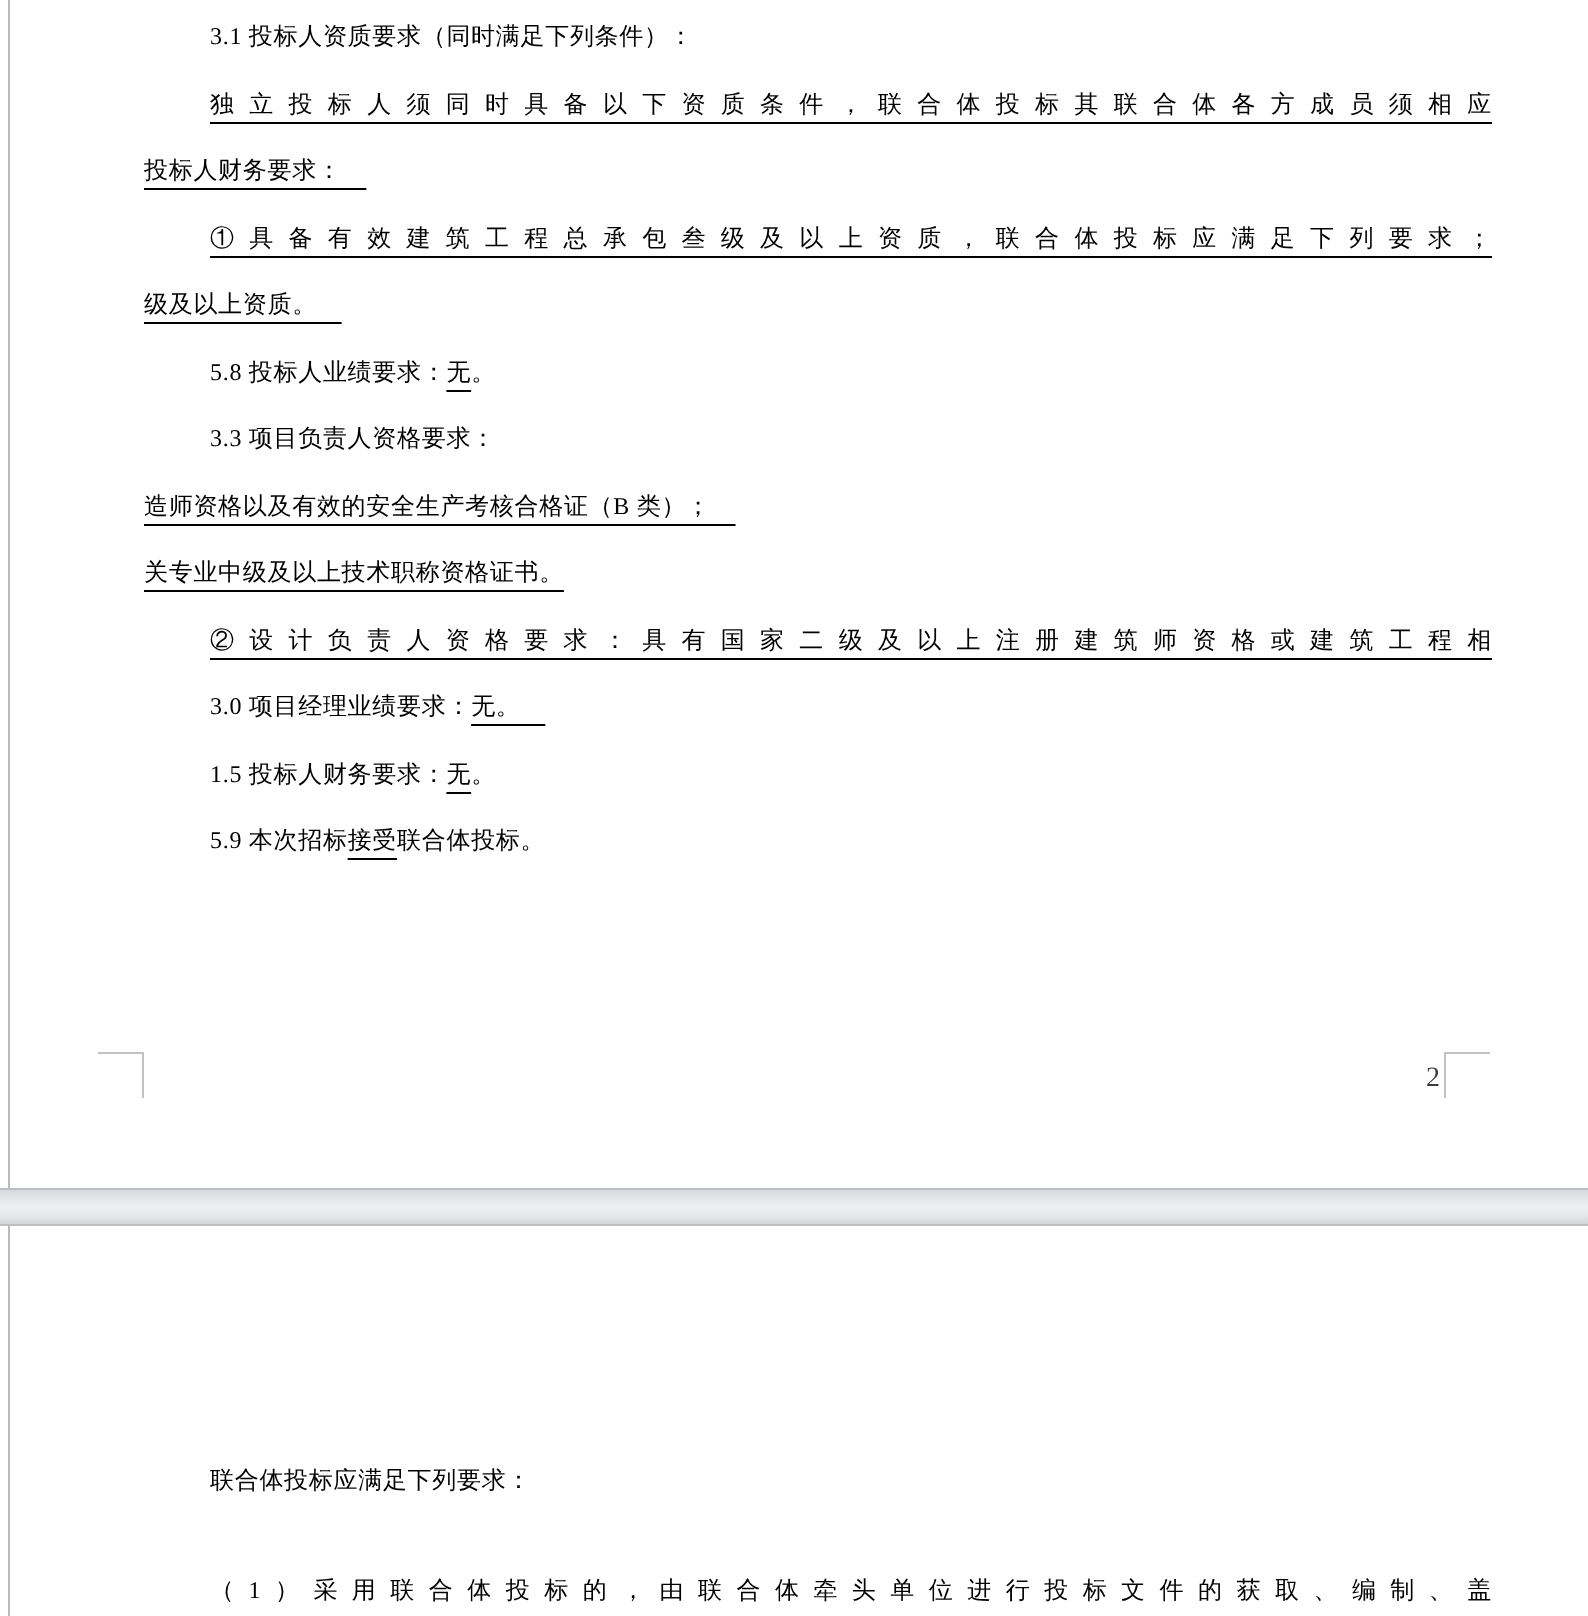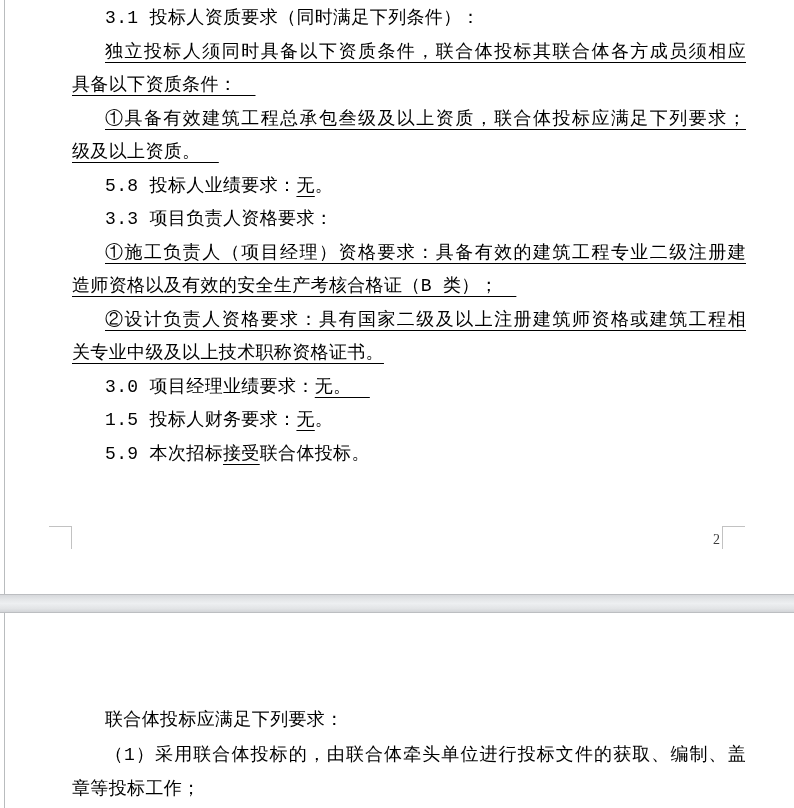--- a/index.html
+++ b/index.html
@@ -46,26 +46,25 @@
   .content {
     position: absolute;
     left: 72px;
     width: 674px;
   }
   .content-p1 { top: 2px; }
   .content-p2 { top: 90px; }  
   .line {
     height: 33.5px;
     line-height: 33.5px;
-    font-size: 18px;
+    font-size: 12px;
     letter-spacing: 0.35px;
     white-space: nowrap;
-    font-family: Liberation Mono, monospace;
   }
-  .content-p2 .line { height: 34.5px; line-height: 34.5px; }
+  .content-p2 .line { height: 34.5px; line-height: 34.5px; margin-top: 20px; }
   .line.indent { padding-left: 33px; }
   .line.justify {
     white-space: normal;
     text-align: justify;
     text-align-last: justify;
   }
   .u {
     text-decoration: underline;
     text-decoration-thickness: 1px;
     text-decoration-color: #000000;
@@ -95,29 +94,28 @@
 </head>
 <body>
 
 <div class="stage">
 
   <div class="page page-1">
     <div class="page-edge"></div>
     <div class="content content-p1">
         <div class="line indent"><span>3.1 投标人资质要求（同时满足下列条件）：</span></div>
         <div class="line indent justify"><span class="u">独立投标人须同时具备以下资质条件，联合体投标其联合体各方成员须相应</span></div>
-        <div class="line"><span class="u">具备以下资质条件：　</span></div>
+        <div class="line"><span class="u">投标人财务要求：　</span></div>
         <div class="line indent justify"><span class="u">①具备有效建筑工程总承包叁级及以上资质，联合体投标应满足下列要求；</span></div>
         <div class="line"><span class="u">级及以上资质。　</span></div>
         <div class="line indent"><span>5.8 投标人业绩要求：</span><span class="u">无</span><span>。</span></div>
         <div class="line indent"><span>3.3 项目负责人资格要求：</span></div>
-        <div class="line indent justify"><span class="u">①施工负责人（项目经理）资格要求：具备有效的建筑工程专业二级注册建</span></div>
         <div class="line"><span class="u">造师资格以及有效的安全生产考核合格证（B 类）；　</span></div>
+        <div class="line"><span class="u">关专业中级及以上技术职称资格证书。</span></div>
         <div class="line indent justify"><span class="u">②设计负责人资格要求：具有国家二级及以上注册建筑师资格或建筑工程相</span></div>
-        <div class="line"><span class="u">关专业中级及以上技术职称资格证书。</span></div>
         <div class="line indent"><span>3.0 项目经理业绩要求：</span><span class="u">无。　</span></div>
         <div class="line indent"><span>1.5 投标人财务要求：</span><span class="u">无</span><span>。</span></div>
         <div class="line indent"><span>5.9 本次招标</span><span class="u">接受</span><span>联合体投标。</span></div>
       </div>
     <div class="crop-mark m-bl"></div>
     <div class="crop-mark m-br"></div>
     <div class="page-number">2</div>
   </div>
 
   <div class="page-gap"></div>

